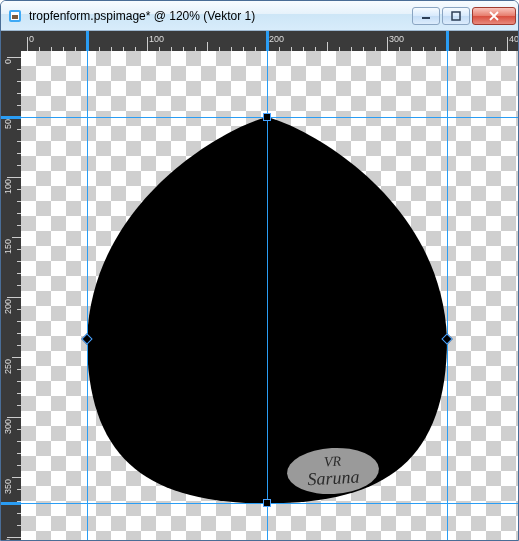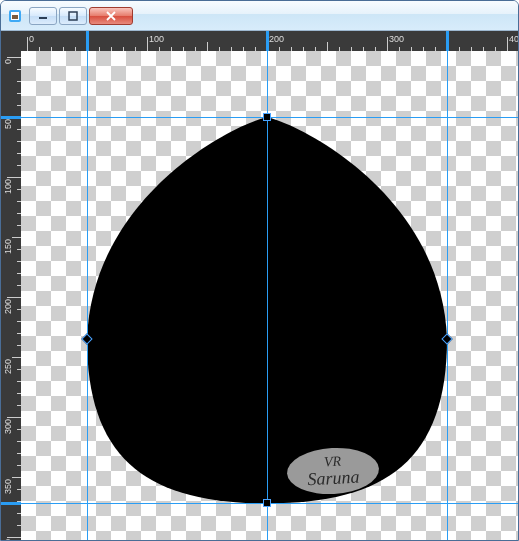--- a/index.html
+++ b/index.html
@@ -49,20 +49,21 @@
 
 <div class="window">
   <div class="titlebar">
     <span class="app-icon">
       <svg width="14" height="14" viewBox="0 0 14 14">
           <rect x="1" y="1" width="12" height="12" rx="2" fill="#3fa9f5"></rect>
           <rect x="3" y="3" width="8" height="8" fill="#fff"></rect>
           <rect x="4" y="6" width="6" height="4" fill="#7d5c3e"></rect>
         </svg>
     </span>
+    <span class="title-text">tropfenform.pspimage* @ 120% (Vektor 1)</span>
     <div class="win-controls">
       <div class="win-btn">
         <svg width="10" height="10">
             <rect x="1" y="6" width="8" height="2" fill="#2b3e55"></rect>
           </svg>
       </div>
       <div class="win-btn">
         <svg width="10" height="10">
             <rect x="1" y="1" width="8" height="8" fill="none" stroke="#2b3e55" stroke-width="1.5"></rect>
           </svg>

